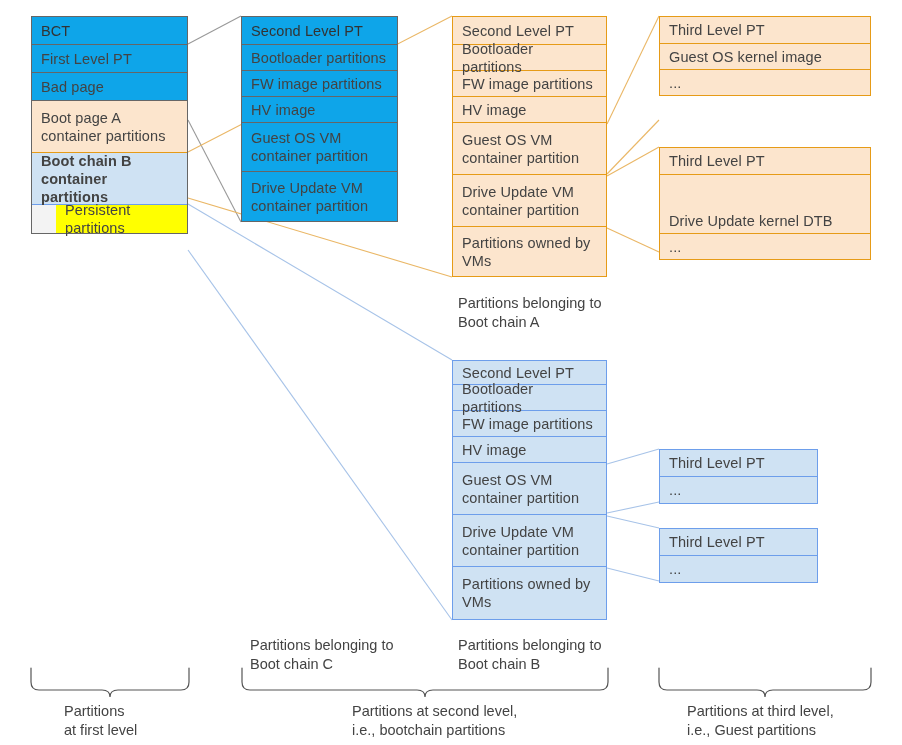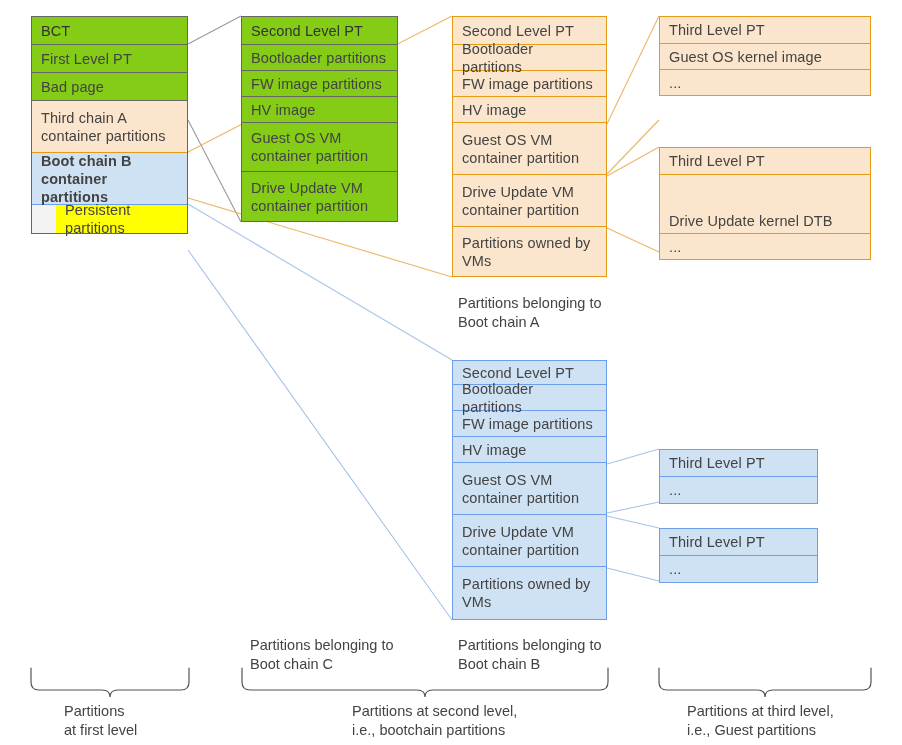--- a/index.html
+++ b/index.html
@@ -42,21 +42,21 @@
     padding: 0 9px;
     font-size: 14.5px;
     line-height: 18px;
     letter-spacing: 0.1px;
     white-space: pre-line;
   }
   
   .gray-stack { border: 1.6px solid #666666; background: #f3f3f3; }
   .gray-stack .cell {
     border-bottom: 1.4px solid #666666;
-    background: #84cc16;
+    background: #0ea5e9;
     color: #434343;
   }
   .gray-stack .cell:last-child { border-bottom: none; }
   .gray-stack .cell.hdr { color: #333333; }
 
   
   .orange-stack { border: 1.6px solid #e69b17; background: #fce5cd; }
   .orange-stack .cell {
     border-bottom: 1.4px solid #e69b17;
     background: #fce5cd;
@@ -132,21 +132,21 @@
       <path d="M242,668 L242,682 Q242,690 250,690 L417,690 Q425,690 425,697 Q425,690 433,690 L600,690 Q608,690 608,682 L608,668"></path>
 
       <path d="M659,668 L659,682 Q659,690 667,690 L757,690 Q765,690 765,697 Q765,690 773,690 L863,690 Q871,690 871,682 L871,668"></path>
     </g>
   </svg>
 
   <div class="stack gray-stack" style="left:31px; top:16px; width:157px;">
     <div class="cell hdr" style="height:28px;">BCT</div>
     <div class="cell" style="height:28px;">First Level PT</div>
     <div class="cell" style="height:28px;">Bad page</div>
-    <div class="cell c-orange" style="height:52px;">Third chain A container partitions</div>
+    <div class="cell c-orange" style="height:52px;">Boot page A container partitions</div>
     <div class="cell c-blue" style="height:52px;font-weight:bold;">Boot chain B container partitions</div>
     <div class="cell c-yellow" style="height:28px;margin-left:24px;">Persistent partitions</div>
   </div>
 
   <div class="stack gray-stack" style="left:241px; top:16px; width:157px;">
     <div class="cell hdr" style="height:28px;">Second Level PT</div>
     <div class="cell" style="height:26px;">Bootloader partitions</div>
     <div class="cell" style="height:26px;">FW image partitions</div>
     <div class="cell" style="height:26px;">HV image</div>
     <div class="cell" style="height:49px;">Guest OS VM container partition</div>

